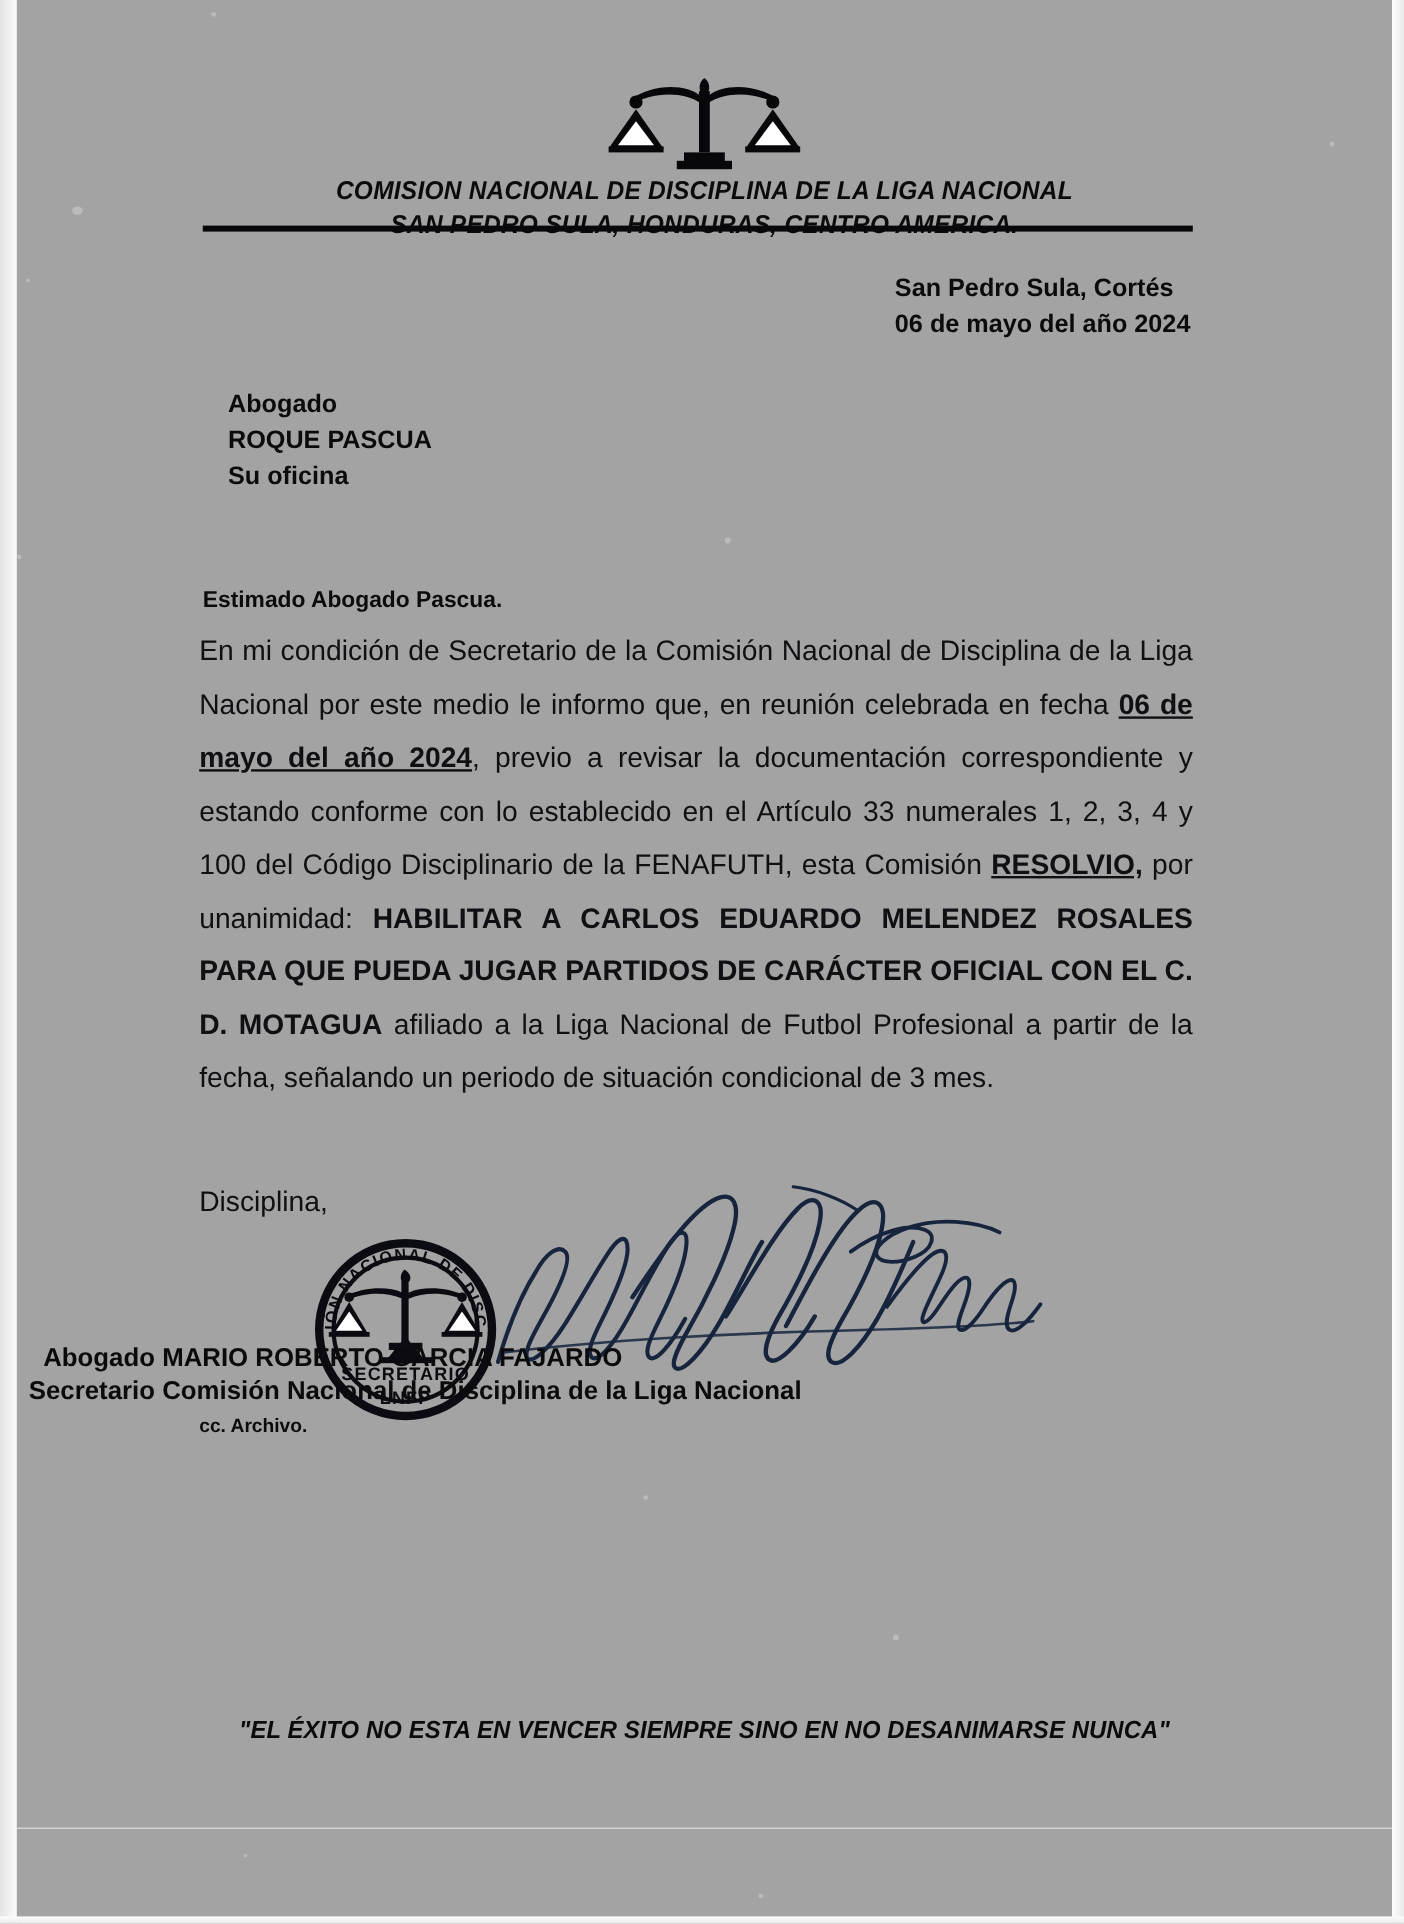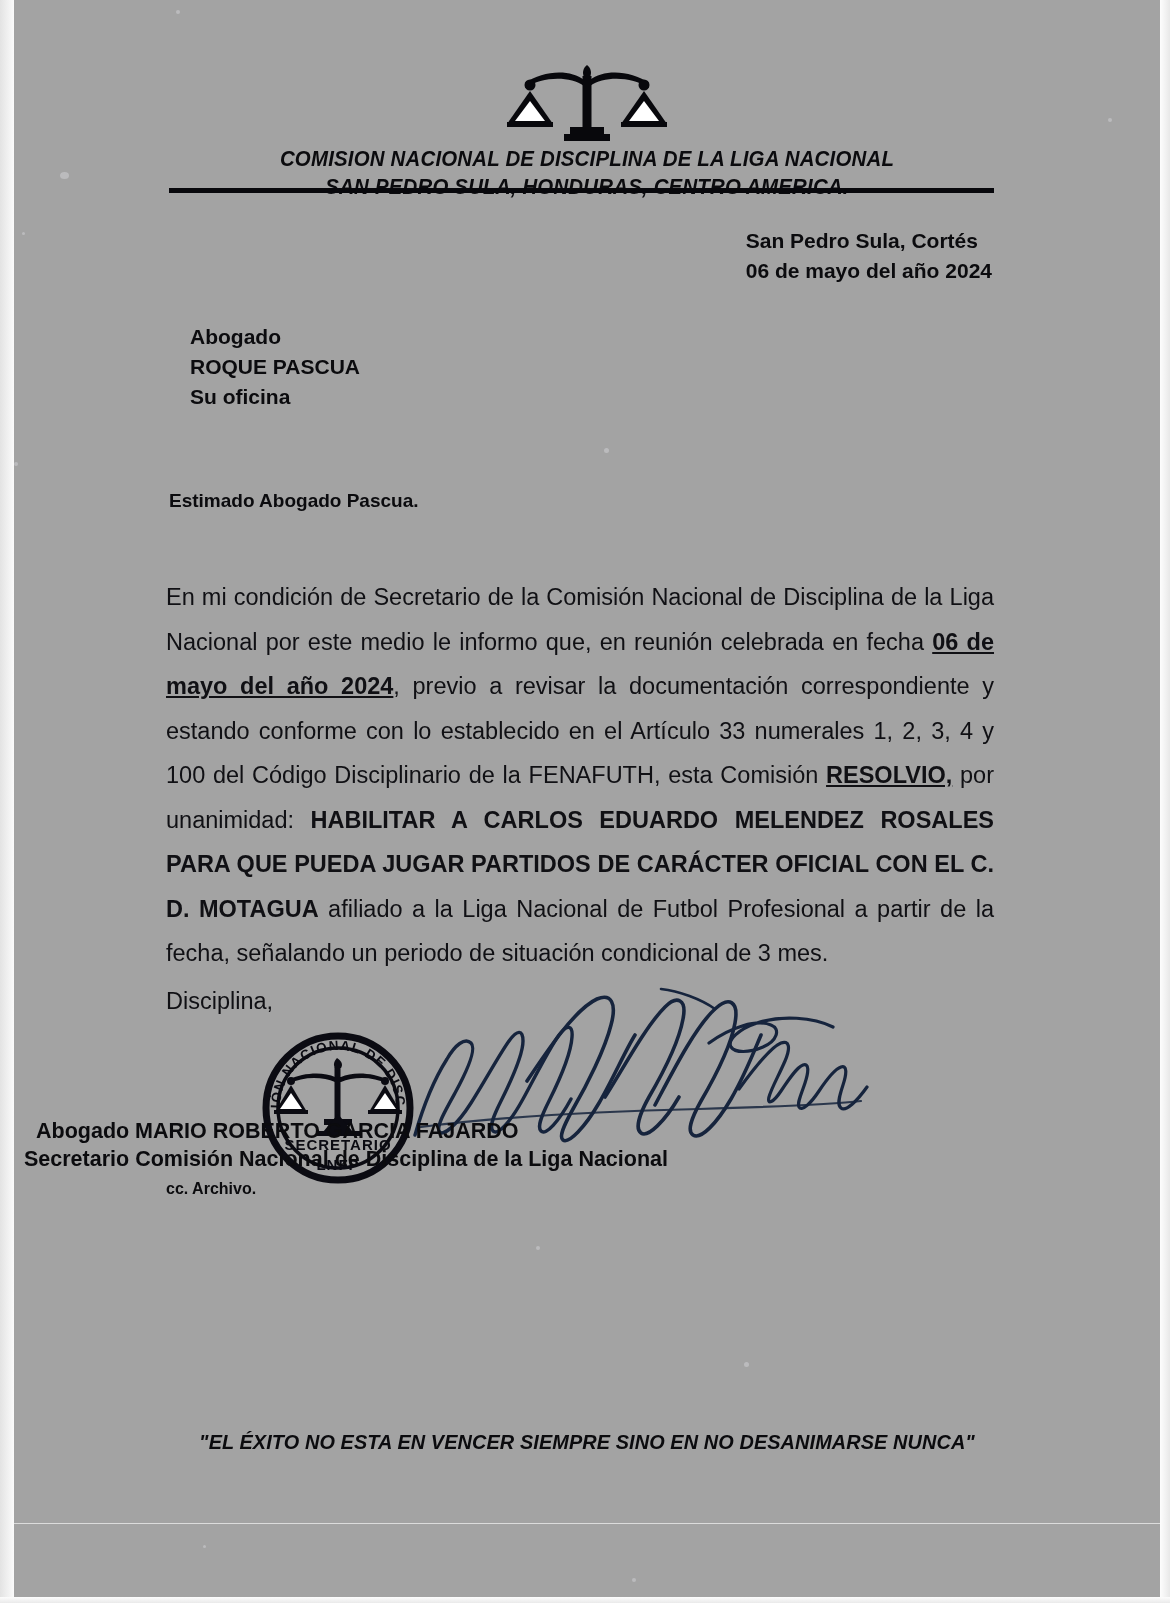--- a/index.html
+++ b/index.html
@@ -118,21 +118,21 @@
     font-weight: bold;
     font-size: 19px;
     color: #0b0b0e;
     margin-top: 44px;
   }
 
   
   .body-text {
     position: absolute;
     left: 152px;
-    top: 575px;
+    top: 520px;
     width: 828px;
     font-size: 23.5px;
     line-height: 44.5px;
     color: #101014;
     text-align: justify;
     text-justify: inter-word;
   }
   .body-text b { font-weight: bold; }
   .body-text u { text-decoration: underline; text-underline-offset: 2px; }
   .body-text .caps { font-weight: bold; }

